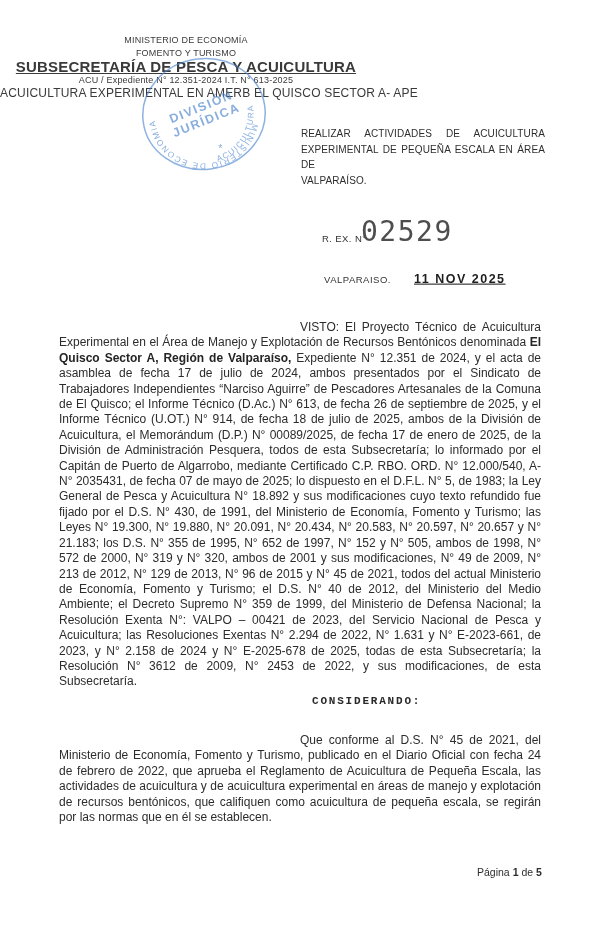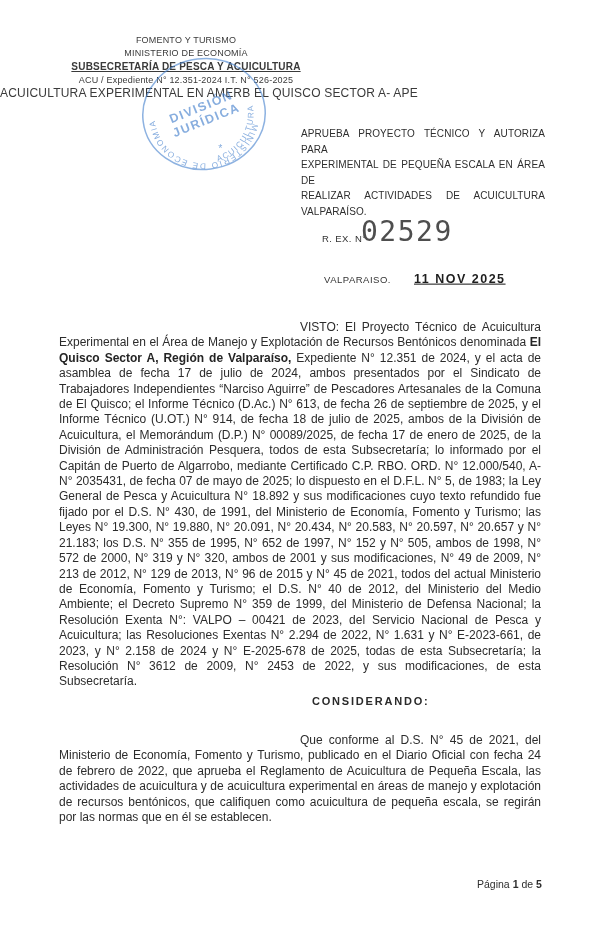--- a/index.html
+++ b/index.html
@@ -9,21 +9,21 @@
     position:relative; width:600px; height:927px; background:#fff;
     overflow:hidden; color:#2c2c2c;
   }
   
   .letterhead {
     position:absolute; left:0px; top:34px; width:372px;
     text-align:center; color:#3a3a3a;
   }
   .lh-line { white-space:nowrap; line-height:13.2px; font-size:9px; letter-spacing:0.2px; }
   .lh-line.small { font-size:12px; }
-  .lh-line.bold-underline { font-weight:bold; text-decoration:underline; font-size:10px; }
+  .lh-line.bold-underline { font-weight:bold; text-decoration:underline; font-size:15px; }
   
   .stamp { position:absolute; left:133px; top:48px; opacity:0.82; }
   
   .title-block {
     position:absolute; left:301px; top:126px; width:244px;
     font-size:10px; line-height:15.5px; color:#2e2e2e; letter-spacing:0.1px;
   }
   .title-line { text-align:justify; text-align-last:justify; white-space:normal; }
   .title-line:last-child { text-align-last:left; }
   
@@ -43,40 +43,39 @@
   
   .body-para {
     position:absolute; left:59px; width:482px;
     font-size:12px; line-height:15.4px; text-align:justify; color:#2c2c2c;
   }
   .body-para b { font-weight:bold; color:#242424; }
   #visto-para { top:320px; text-indent:241px; }
   #considerando-para { top:733px; text-indent:241px; }
   .considerando-heading {
     position:absolute; left:312px; top:695px;
-    font-size:11px; font-weight:600; letter-spacing:1.8px; color:#2a2a2a;
+    font-size:11px; font-weight:600; letter-spacing:1.8px; color:#2a2a2a;font-family:Liberation Mono, monospace;
   }
   
   .footer {
     position:absolute; left:477px; top:866px; font-size:10.5px; color:#2e2e2e;
     white-space:nowrap;
-    margin-top:12px;
   }
   .footer b { font-weight:bold; }
 </style>
 </head>
 <body>
 
 <div class="page">
 
   <div class="letterhead">
+    <div class="lh-line">MINISTERIO DE ECONOMÍA</div>
     <div class="lh-line">FOMENTO Y TURISMO</div>
-    <div class="lh-line">MINISTERIO DE ECONOMÍA</div>
     <div class="lh-line bold-underline">SUBSECRETARÍA DE PESCA Y ACUICULTURA</div>
-    <div class="lh-line">ACU / Expediente N° 12.351-2024 I.T. N° 526-2025</div>
+    <div class="lh-line">ACU / Expediente N° 12.351-2024 I.T. N° 613-2025</div>
     <div class="lh-line small">ACUICULTURA EXPERIMENTAL EN AMERB EL QUISCO SECTOR A- APE</div>
   </div>
 
   <svg class="stamp" width="142" height="132" viewBox="0 0 120 112">
     <g transform="rotate(-7 60 56)" fill="none" stroke="#4d86cf">
       <ellipse cx="60" cy="56" rx="52" ry="47" stroke-width="1.3" opacity="0.78"></ellipse>
     </g>
     <defs>
       <path id="ringCW" d="M 60,14 a 42,42 0 1,1 -0.1,0"></path>
       <path id="ringCCW" d="M 60,98 A 42,42 0 0 0 102,56 A 42,42 0 0 0 60,14"></path>
@@ -90,23 +89,22 @@
       </text>
       <g transform="rotate(-22 60 56)" text-anchor="middle" font-weight="600" font-size="10.5" letter-spacing="1.4">
         <text x="60" y="53">DIVISIÓN</text>
         <text x="60" y="65">JURÍDICA</text>
       </g>
       <text x="72" y="88" font-size="9">*</text>
     </g>
   </svg>
 
   <div class="title-block">
-      <div class="title-line">APRUEBA PROYECTO TÉCNICO Y AUTORIZA PARA</div>
+      <div class="title-line">REALIZAR ACTIVIDADES DE ACUICULTURA</div>
       <div class="title-line">EXPERIMENTAL DE PEQUEÑA ESCALA EN ÁREA DE</div>
-      <div class="title-line">REALIZAR ACTIVIDADES DE ACUICULTURA</div>
       <div class="title-line">VALPARAÍSO.</div>
     </div>
 
   <span class="rex-label">R. EX. N°</span>
   <span class="rex-number">02529</span>
 
   <span class="city">VALPARAISO.</span>
   <span class="date-stamp">11 NOV 2025</span>
 
   <p class="body-para" id="visto-para"><span>VISTO: El Proyecto Técnico de Acuicultura Experimental en el Área de Manejo y Explotación de Recursos Bentónicos denominada </span><b>El Quisco Sector A, Región de Valparaíso,</b><span> Expediente N° 12.351 de 2024, y el acta de asamblea de fecha 17 de julio de 2024, ambos presentados por el Sindicato de Trabajadores Independientes “Narciso Aguirre” de Pescadores Artesanales de la Comuna de El Quisco; el Informe Técnico (D.Ac.) N° 613, de fecha 26 de septiembre de 2025, y el Informe Técnico (U.OT.) N° 914, de fecha 18 de julio de 2025, ambos de la División de Acuicultura, el Memorándum (D.P.) N° 00089/2025, de fecha 17 de enero de 2025, de la División de Administración Pesquera, todos de esta Subsecretaría; lo informado por el Capitán de Puerto de Algarrobo, mediante Certificado C.P. RBO. ORD. N° 12.000/540, A-N° 2035431, de fecha 07 de mayo de 2025; lo dispuesto en el D.F.L. N° 5, de 1983; la Ley General de Pesca y Acuicultura N° 18.892 y sus modificaciones cuyo texto refundido fue fijado por el D.S. N° 430, de 1991, del Ministerio de Economía, Fomento y Turismo; las Leyes N° 19.300, N° 19.880, N° 20.091, N° 20.434, N° 20.583, N° 20.597, N° 20.657 y N° 21.183; los D.S. N° 355 de 1995, N° 652 de 1997, N° 152 y N° 505, ambos de 1998, N° 572 de 2000, N° 319 y N° 320, ambos de 2001 y sus modificaciones, N° 49 de 2009, N° 213 de 2012, N° 129 de 2013, N° 96 de 2015 y N° 45 de 2021, todos del actual Ministerio de Economía, Fomento y Turismo; el D.S. N° 40 de 2012, del Ministerio del Medio Ambiente; el Decreto Supremo N° 359 de 1999, del Ministerio de Defensa Nacional; la Resolución Exenta N°: VALPO – 00421 de 2023, del Servicio Nacional de Pesca y Acuicultura; las Resoluciones Exentas N° 2.294 de 2022, N° 1.631 y N° E-2023-661, de 2023, y N° 2.158 de 2024 y N° E-2025-678 de 2025, todas de esta Subsecretaría; la Resolución N° 3612 de 2009, N° 2453 de 2022, y sus modificaciones, de esta Subsecretaría.</span></p>

